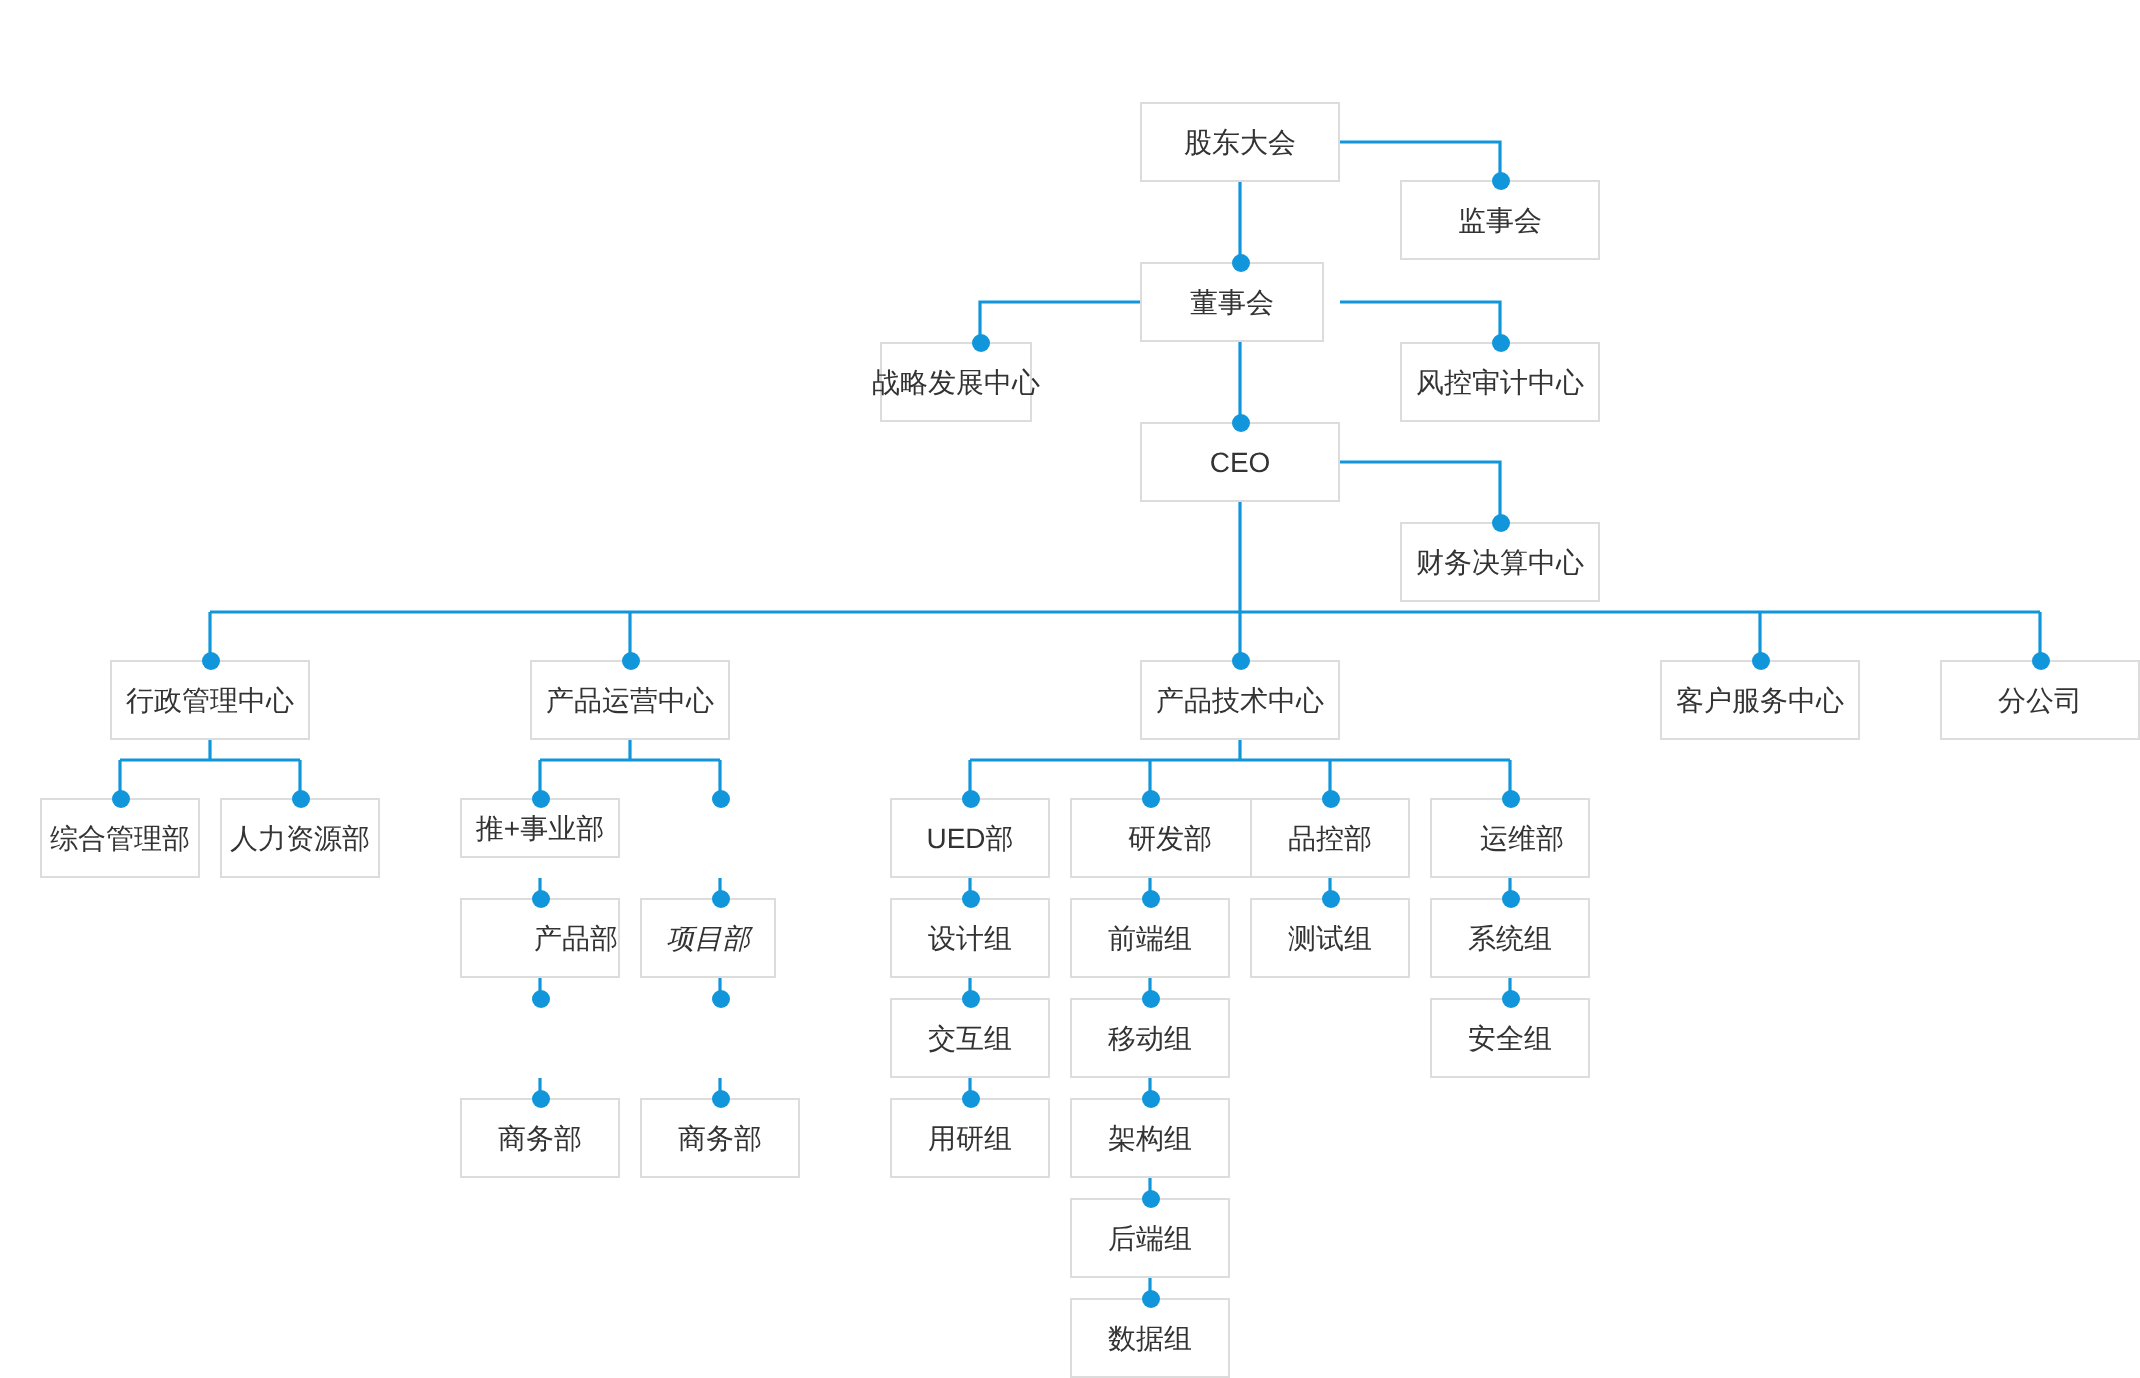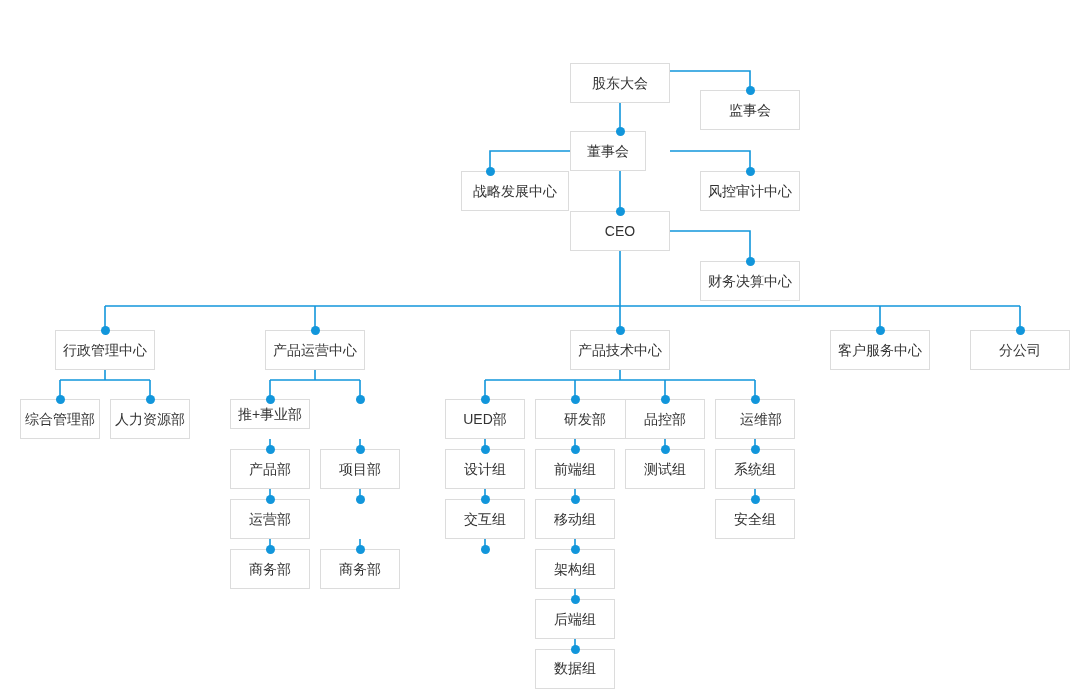--- a/index.html
+++ b/index.html
@@ -45,30 +45,30 @@
       <path d="M 620 370 L 620 380 M 485 380 L 755 380 M 485 380 L 485 399 M 575 380 L 575 399 M 665 380 L 665 399 M 755 380 L 755 399"></path>
       <path d="M 270 439 L 270 449 M 360 439 L 360 449"></path>
       <path d="M 270 489 L 270 499 M 360 489 L 360 499"></path>
       <path d="M 270 539 L 270 549 M 360 539 L 360 549"></path>
       <path d="M 485 439 L 485 449 M 575 439 L 575 449 M 665 439 L 665 449 M 755 439 L 755 449"></path>
       <path d="M 485 489 L 485 499 M 575 489 L 575 499 M 755 489 L 755 499"></path>
       <path d="M 485 539 L 485 549 M 575 539 L 575 549"></path>
       <path d="M 575 589 L 575 599"></path>
       <path d="M 575 639 L 575 649"></path>
     </svg>
-<div class="node" style="left: 570px; top: 51px; width: 100px; height: 40px; margin-top: 12px;">
+<div class="node" style="left: 570px; top: 51px; width: 100px; height: 40px;">
       <span>股东大会</span>
     </div>
     <div class="node" style="left: 700px; top: 90px; width: 100px; height: 40px;">
       <span>监事会</span>
     </div>
-    <div class="node" style="left: 570px; top: 131px; width: 76px; height: 40px;">
+    <div class="node" style="left: 570px; top: 131px; width: 92px; height: 40px;">
       <span>董事会</span>
     </div>
-    <div class="node" style="left: 461px; top: 171px; width: 108px; height: 40px; align-items: center;">
+    <div class="node" style="left: 440px; top: 171px; width: 76px; height: 40px; align-items: center;">
       <span>战略发展中心</span>
     </div>
     <div class="node" style="left: 570px; top: 211px; width: 100px; height: 40px;">
       <span>CEO</span>
     </div>
     <div class="node" style="left: 700px; top: 171px; width: 100px; height: 40px;">
       <span>风控审计中心</span>
     </div>
     <div class="node" style="left: 700px; top: 261px; width: 100px; height: 40px;">
       <span>财务决算中心</span>
@@ -90,28 +90,25 @@
     </div>
     <div class="node" style="left: 20px; top: 399px; width: 80px; height: 40px;">
       <span>综合管理部</span>
     </div>
     <div class="node" style="left: 110px; top: 399px; width: 80px; height: 40px; justify-content: center;">
       <span>人力资源部</span>
     </div>
     <div class="node" style="left: 230px; top: 399px; width: 80px; height: 30px;">
       <span>推+事业部</span>
     </div>
-    <div class="node" style="left: 230px; top: 449px; width: 80px; height: 40px;">
+    <div class="node" style="left: 230px; top: 449px; width: 80px; height: 40px; justify-content: flex-end;">
       <span>产品部</span>
     </div>
-    <div class="node" style="left: 320px; top: 449px; width: 80px; height: 40px;">
+    <div class="node" style="left: 320px; top: 449px; width: 68px; height: 40px; font-style: italic;">
       <span>项目部</span>
-    </div>
-    <div class="node" style="left: 230px; top: 499px; width: 80px; height: 40px;">
-      <span>运营部</span>
     </div>
     <div class="node" style="left: 230px; top: 549px; width: 80px; height: 40px;">
       <span>商务部</span>
     </div>
     <div class="node" style="left: 320px; top: 549px; width: 80px; height: 40px;">
       <span>商务部</span>
     </div>
     <div class="node" style="left: 445px; top: 399px; width: 80px; height: 40px;">
       <span>UED部</span>
     </div>
@@ -138,27 +135,30 @@
     </div>
     <div class="node" style="left: 445px; top: 499px; width: 80px; height: 40px;">
       <span>交互组</span>
     </div>
     <div class="node" style="left: 535px; top: 499px; width: 80px; height: 40px;">
       <span>移动组</span>
     </div>
     <div class="node" style="left: 715px; top: 499px; width: 80px; height: 40px;">
       <span>安全组</span>
     </div>
+    <div class="node" style="left: 445px; top: 549px; width: 80px; height: 40px;">
+      <span>用研组</span>
+    </div>
     <div class="node" style="left: 535px; top: 549px; width: 80px; height: 40px;">
       <span>架构组</span>
     </div>
     <div class="node" style="left: 535px; top: 599px; width: 80px; height: 40px;">
       <span>后端组</span>
     </div>
-    <div class="node" style="left: 535px; top: 649px; width: 80px; height: 40px; font-family: Liberation Serif, serif;">
+    <div class="node" style="left: 535px; top: 649px; width: 80px; height: 40px;">
       <span>数据组</span>
     </div>
     <div class="dot" style="left: 745.5px; top: 85.5px;"></div>
     <div class="dot" style="left: 615.5px; top: 126.5px;"></div>
     <div class="dot" style="left: 485.5px; top: 166.5px;"></div>
     <div class="dot" style="left: 745.5px; top: 166.5px;"></div>
     <div class="dot" style="left: 615.5px; top: 206.5px;"></div>
     <div class="dot" style="left: 745.5px; top: 256.5px;"></div>
     <div class="dot" style="left: 100.5px; top: 325.5px;"></div>
     <div class="dot" style="left: 310.5px; top: 325.5px;"></div>

